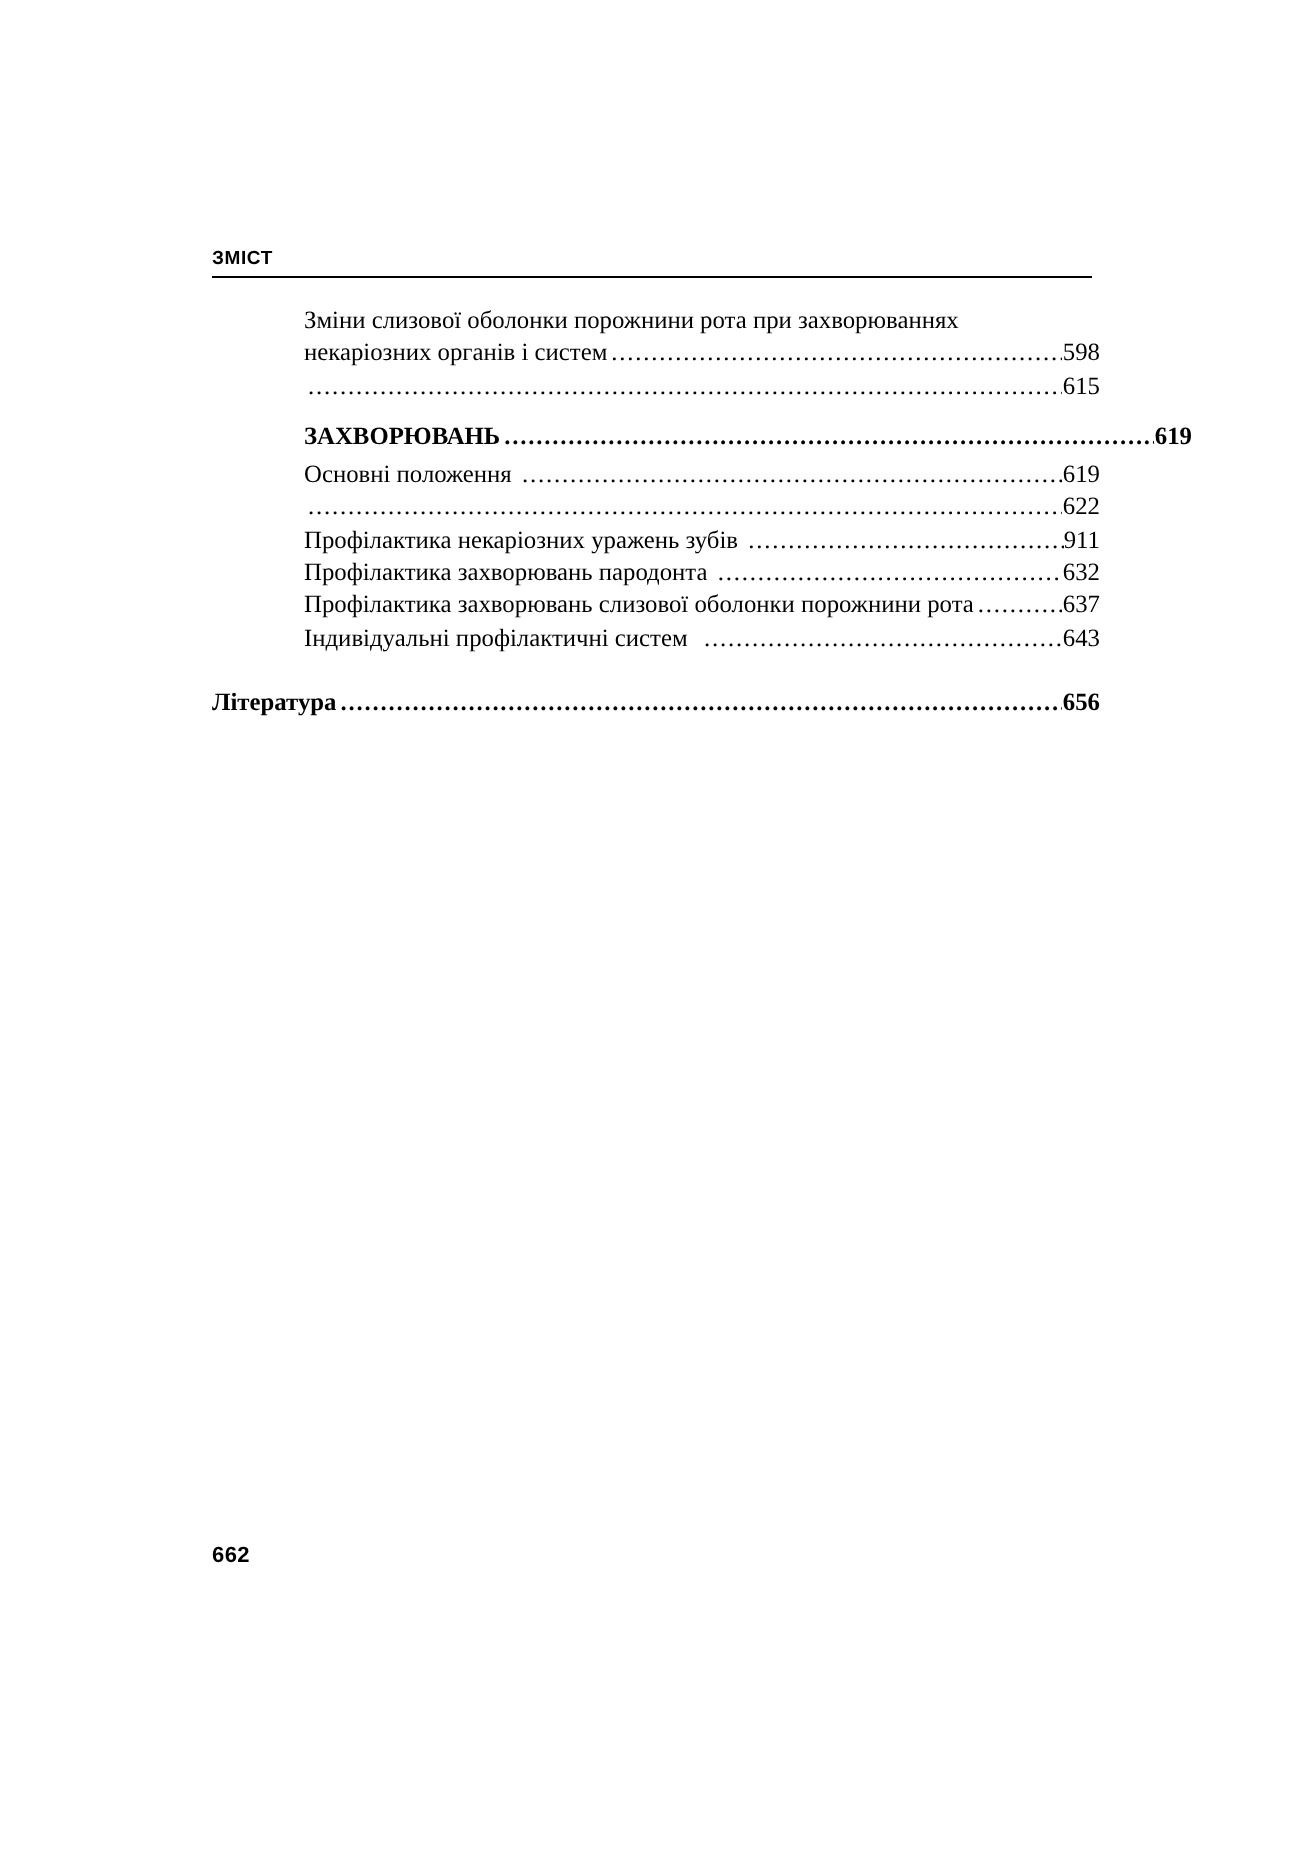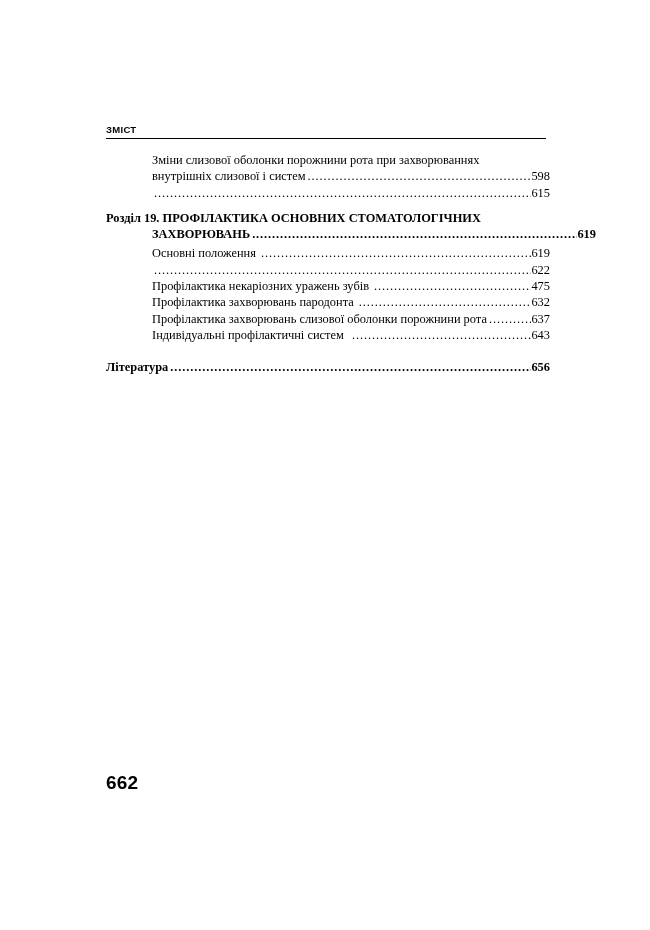--- a/index.html
+++ b/index.html
@@ -93,21 +93,21 @@
   }
   .gap-sm { height: 3px; }
   .gap-md { height: 9px; }
   .gap-lg { height: 16px; }
   .folio {
     position: absolute;
     left: 106px;
     top: 772px;
     font-family: "Liberation Sans", sans-serif;
     font-weight: bold;
-    font-size: 19px;
+    font-size: 11px;
     letter-spacing: 0.2px;
   }
   .chapter-second-line {
     padding-left: 46px;
     font-weight: bold;
   }
 </style>
 </head>
 <body>
 
@@ -116,37 +116,36 @@
   <div class="header">
     <div class="header-label">ЗМІСТ</div>
     <div class="header-rule"></div>
   </div>
 
   <div class="toc">
 
     <div class="entry lvl-sub">
       <div class="wrap-line">Зміни слизової оболонки порожнини рота при захворюваннях</div>
       <div class="row">
-        <span class="title-text">внутрішніх слизової і систем</span>
+        <span class="title-text">некаріозних органів і систем</span>
         <span class="leader">..................................................................................................................................</span>
         <span class="page-num">598</span>
       </div>
     </div>
 
     <div class="entry lvl-sub">
       <div class="row">
         <span class="leader">..................................................................................................................................</span>
         <span class="page-num">615</span>
       </div>
     </div>
 
     <div class="gap-md"></div>
 
     <div class="entry lvl-chapter">
-      <div class="wrap-line">Розділ 19. ПРОФІЛАКТИКА ОСНОВНИХ СТОМАТОЛОГІЧНИХ</div>
       <div class="row chapter-second-line">
         <span class="title-text">ЗАХВОРЮВАНЬ</span>
         <span class="leader">..................................................................................................................................</span>
         <span class="page-num">619</span>
       </div>
     </div>
 
     <div class="gap-sm"></div>
 
     <div class="entry lvl-sub">
@@ -161,21 +160,21 @@
       <div class="row">
         <span class="leader">..................................................................................................................................</span>
         <span class="page-num">622</span>
       </div>
     </div>
 
     <div class="entry lvl-sub">
       <div class="row">
         <span class="title-text">Профілактика некаріозних уражень зубів </span>
         <span class="leader">..................................................................................................................................</span>
-        <span class="page-num">475</span>
+        <span class="page-num">911</span>
       </div>
     </div>
 
     <div class="entry lvl-sub">
       <div class="row">
         <span class="title-text">Профілактика захворювань пародонта </span>
         <span class="leader">..................................................................................................................................</span>
         <span class="page-num">632</span>
       </div>
     </div>

